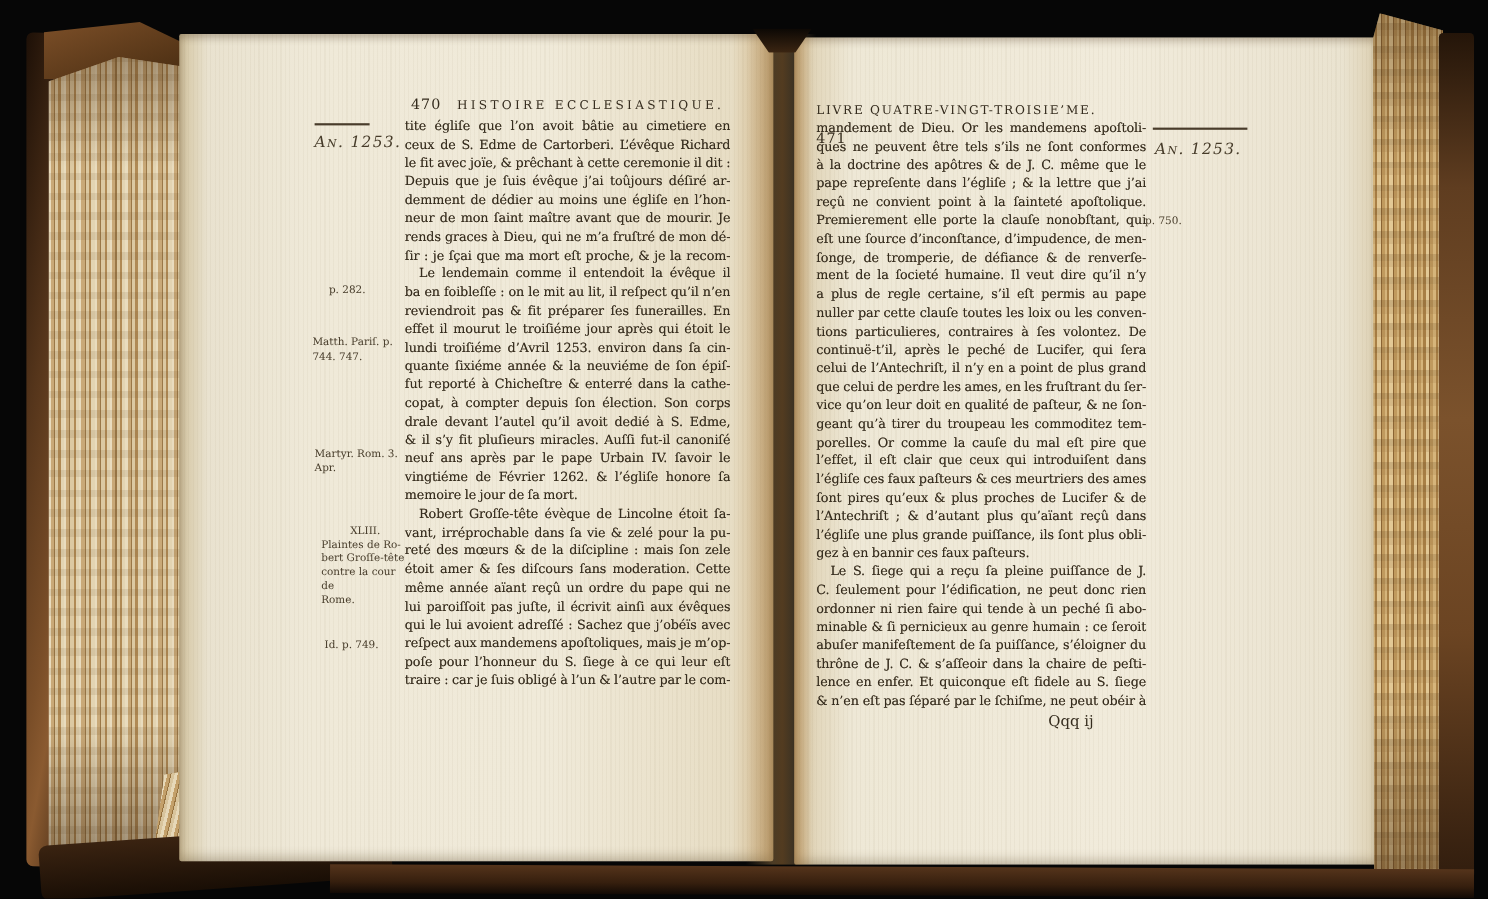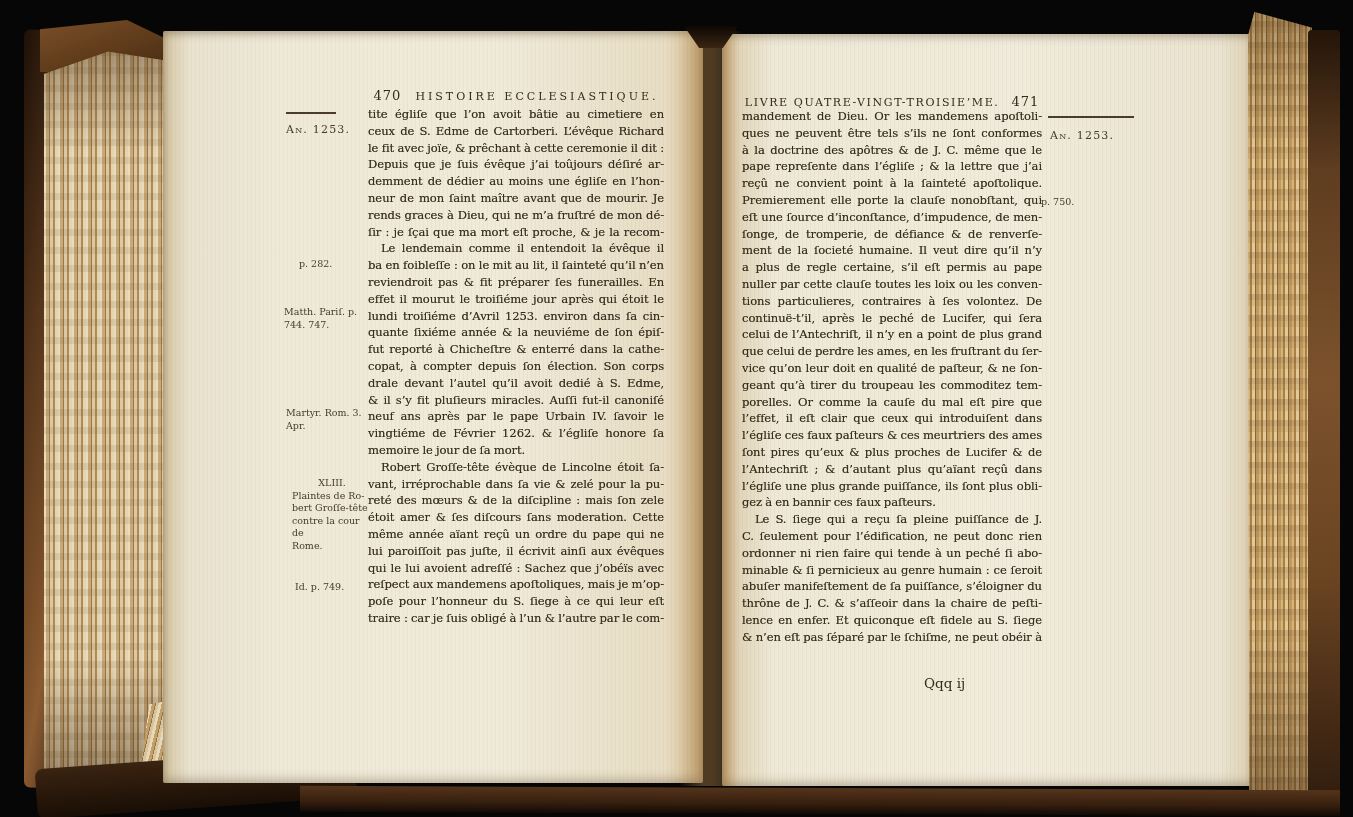--- a/index.html
+++ b/index.html
@@ -50,43 +50,43 @@
                repeating-linear-gradient(0deg,rgba(110,80,40,.22) 0 6px,rgba(0,0,0,0) 6px 15px,rgba(150,110,60,.18) 15px 21px);}
   .leather-right{position:absolute;left:1308px;top:30px;width:32px;height:780px;
     background:linear-gradient(180deg,#241509,#5f3d20 18%,#7b522c 45%,#6b4422 70%,#2e1b0d);
     border-radius:4px;}
   .leather-bottom{position:absolute;left:300px;top:788px;width:1040px;height:26px;
     background:linear-gradient(180deg,#55341b,#361f0e 60%,#120a05);transform:rotate(.25deg);}
 
   
   .header{position:absolute;display:flex;justify-content:center;align-items:baseline;color:#342b1d;}
   .header-l{left:368px;top:88px;width:296px;gap:14px;}
-  .header-r{left:742px;top:94px;width:300px;gap:12px;}
+  .header-r{left:742px;top:94px;width:300px;gap:12px;flex-direction:column;}
   .pnum{font-size:13px;letter-spacing:1px;}
   .htitle{font-size:11px;letter-spacing:3px;white-space:nowrap;}
   .header-r .htitle{letter-spacing:1.6px;}
 
   .mrule{position:absolute;height:2px;background:#493c2b;}
   .mrule-l{left:286px;top:112px;width:50px;}
   .mrule-r{left:1048px;top:116px;width:86px;}
 
   .lines{position:absolute;font-size:11.6px;line-height:16.8px;letter-spacing:-.1px;word-spacing:-.4px;
          color:#352c1e;text-shadow:0 0 .4px rgba(62,48,26,.55);}
   .lines-left{left:368px;top:106px;width:296px;}
   .lines-right{left:742px;top:108px;width:300px;}
   .tl{text-align:justify;text-align-last:justify;height:16.8px;overflow:hidden;}
   .tl.end{text-align-last:left;}
   .tl.ind{text-indent:13px;}
 
   .mnote{position:absolute;color:#463b29;line-height:12.5px;}
   .mnote.it{font-size:9.5px;}
   .mnote.rm{font-size:9.5px;}
-  .mnote.an{font-size:11px;font-variant:small-caps;letter-spacing:1.2px;white-space:nowrap;}
-
-  .signature{position:absolute;left:924px;top:648px;font-size:13.5px;color:#352c1e;margin-top:27px;}
+  .mnote.an{font-size:14px;font-variant:small-caps;letter-spacing:1.2px;white-space:nowrap;font-style:italic;}
+
+  .signature{position:absolute;left:953px;top:648px;font-size:13.5px;color:#352c1e;}
 </style>
 </head>
 <body>
 
 <div class="photo" id="photo">
   <div class="leather-left"></div>
   <div class="corner-tl"></div>
   <div class="edge-left"></div>
   <div class="edge-left2"></div>
   <div class="leather-bl"></div>
@@ -119,21 +119,21 @@
   <div class="lines lines-left" id="lines-left_page">
       <div class="tl">tite égliſe que l’on avoit bâtie au cimetiere en l’hon-</div>
       <div class="tl">ceux de S. Edme de Cartorberi. L’évêque Richard</div>
       <div class="tl">le fit avec joïe, &amp; prêchant à cette ceremonie il dit :</div>
       <div class="tl">Depuis que je ſuis évêque j’ai toûjours déſiré ar-</div>
       <div class="tl">demment de dédier au moins une égliſe en l’hon-</div>
       <div class="tl">neur de mon ſaint maître avant que de mourir. Je</div>
       <div class="tl">rends graces à Dieu, qui ne m’a fruſtré de mon dé-</div>
       <div class="tl">ſir : je ſçai que ma mort eſt proche, &amp; je la recom-</div>
       <div class="tl ind">Le lendemain comme il entendoit la évêque il tom-</div>
-      <div class="tl">ba en foibleſſe : on le mit au lit, il ſainteté qu’il n’en</div>
+      <div class="tl">ba en foibleſſe : on le mit au lit, il reſpect qu’il n’en</div>
       <div class="tl">reviendroit pas &amp; fit préparer ſes funerailles. En</div>
       <div class="tl">effet il mourut le troiſiéme jour après qui étoit le</div>
       <div class="tl">lundi troiſiéme d’Avril 1253. environ dans ſa cin-</div>
       <div class="tl">quante ſixiéme année &amp; la neuviéme de ſon épiſ-</div>
       <div class="tl">fut reporté à Chicheſtre &amp; enterré dans la cathe-</div>
       <div class="tl">copat, à compter depuis ſon élection. Son corps</div>
       <div class="tl">drale devant l’autel qu’il avoit dedié à S. Edme,</div>
       <div class="tl">&amp; il s’y fit pluſieurs miracles. Auſſi fut-il canoniſé</div>
       <div class="tl">neuf ans après par le pape Urbain IV. ſavoir le</div>
       <div class="tl">vingtiéme de Février 1262. &amp; l’égliſe honore ſa</div>

